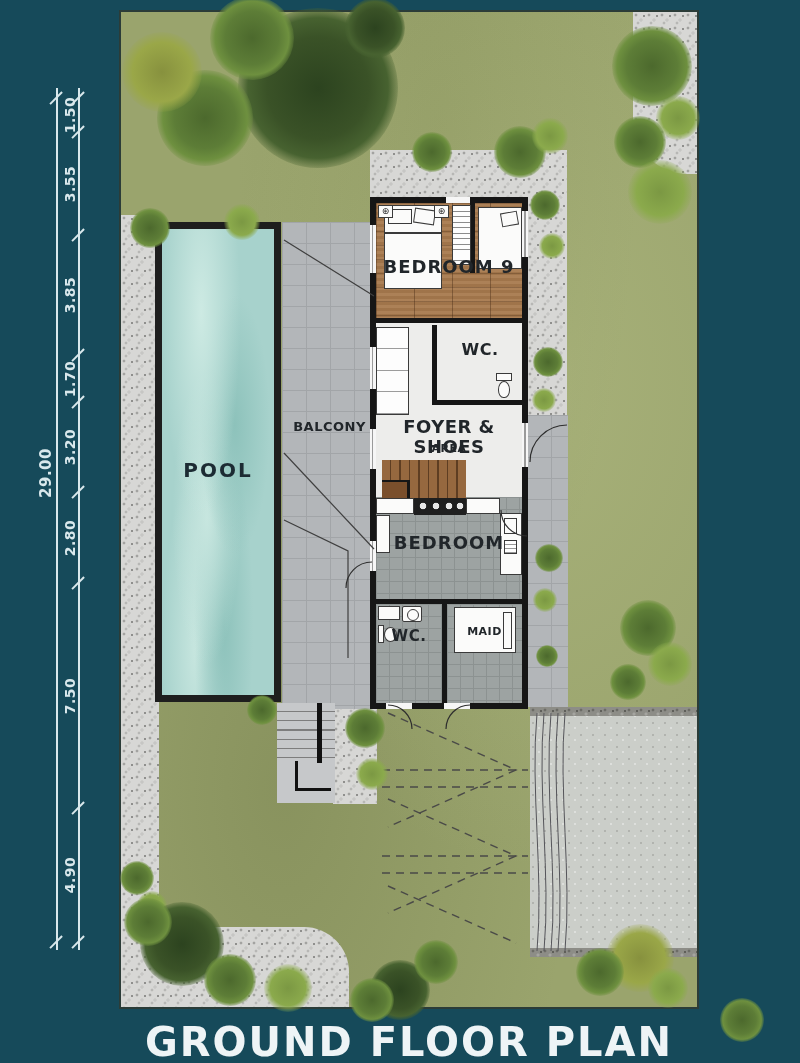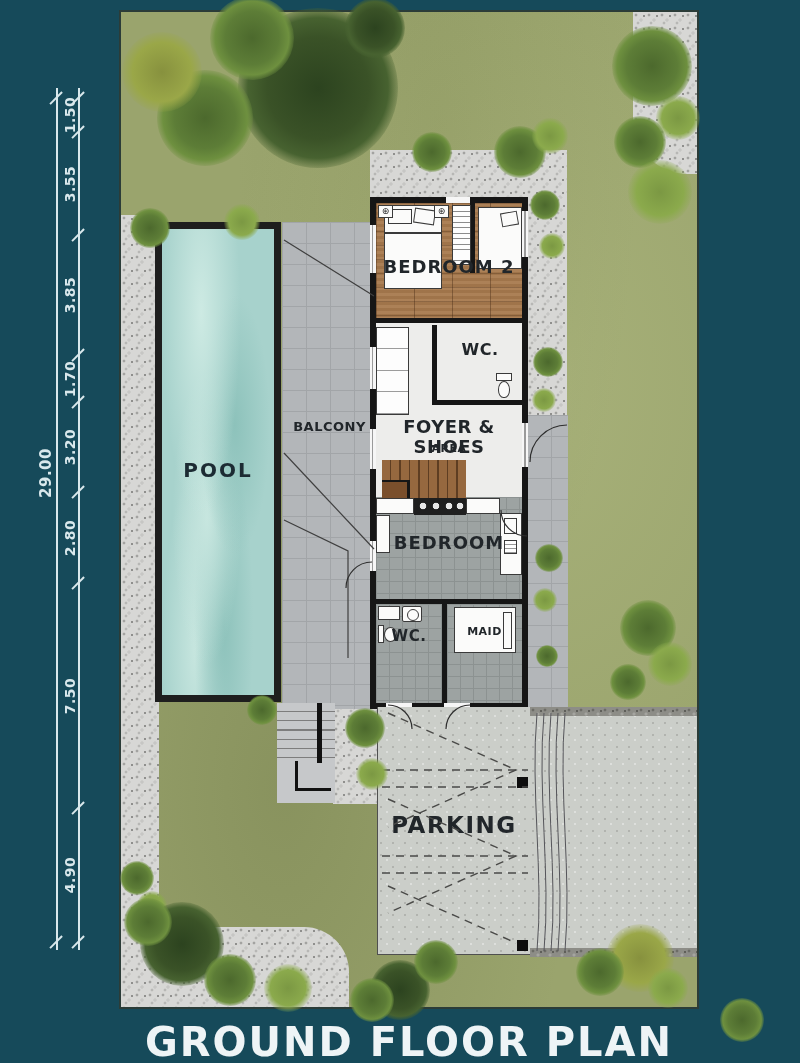--- a/index.html
+++ b/index.html
@@ -123,21 +123,21 @@
         <div class="furn" style="left:3px;top:3px;width:24px;height:15px;border-width:1px;"></div>
         <div class="furn" style="left:29px;top:3px;width:21px;height:15px;border-width:1px;transform:rotate(8deg);"></div>
         <div class="abs" style="left:0;top:26px;width:100%;height:1.5px;background:#3a3a3a;"></div>
       </div>
       <div class="furn" style="left:8px;top:8px;width:15px;height:13px;font-size:9px;line-height:11px;text-align:center;color:#222;">⊛</div>
       <div class="furn" style="left:64px;top:8px;width:15px;height:13px;font-size:9px;line-height:11px;text-align:center;color:#222;">⊛</div>
       <div class="furn" style="left:82px;top:8px;width:19px;height:60px;background:repeating-linear-gradient(180deg,#fdfdfd 0 4.5px,#8b8b8b 4.5px 5.5px);"></div>
       <div class="furn" style="left:108px;top:10px;width:44px;height:62px;">
         <div class="furn" style="left:22px;top:4px;width:17px;height:14px;border-width:1px;transform:rotate(-10deg);"></div>
       </div>
-      <div class="room-label" style="left:0;width:100%;top:60px;font-size:18px;letter-spacing:1px;">BEDROOM 2</div>
+      <div class="room-label" style="left:0;width:100%;top:60px;font-size:18px;letter-spacing:1px;">BEDROOM 9</div>
 
       <div class="furn" style="left:6px;top:130px;width:33px;height:88px;background:repeating-linear-gradient(180deg,#fdfdfd 0 20px,#9c9c9c 20px 21.5px);"></div>
       <div class="furn" style="left:126px;top:176px;width:16px;height:8px;"></div>
       <div class="furn" style="left:128px;top:184px;width:12px;height:17px;border-radius:50% 50% 45% 45%;"></div>
       <div class="room-label" style="left:70px;top:144px;width:80px;font-size:16px;">WC.</div>
       <div class="room-label" style="left:10px;top:220px;width:138px;font-size:18px;">FOYER &amp; SHOES</div>
       <div class="room-label" style="left:10px;top:246px;width:138px;font-size:11px;">AREA</div>
 
       <div class="abs stairwood" style="left:12px;top:263px;width:84px;height:46px;">
         <div class="abs" style="left:0;top:20px;width:28px;height:26px;background:#7a4f2c;border-right:3px solid #161616;border-top:2px solid #161616;box-sizing:border-box;"></div>
@@ -169,25 +169,20 @@
       </div>
       <div class="room-label" style="left:77px;top:429px;width:75px;font-size:11px;">MAID</div>
     </div>
 
     <div class="abs" style="left:156px;top:691px;width:58px;height:100px;background:#c6c8ca;">
       <div class="abs" style="left:0;top:0;width:58px;height:62px;background:repeating-linear-gradient(180deg,transparent 0 8px,#7d7d7d 8px 9.2px);"></div>
       <div class="abs" style="left:40px;top:0;width:5px;height:60px;background:#111;"></div>
       <div class="abs" style="left:18px;top:58px;width:36px;height:30px;border-left:3.5px solid #111;border-bottom:3.5px solid #111;box-sizing:border-box;"></div>
     </div>
 
-    <div class="abs concrete" style="left:256px;top:695px;width:153px;height:248px;border-left:1.5px solid #4f4f4f;border-bottom:1.5px solid #4f4f4f;box-sizing:border-box;">
-      <div class="room-label" style="left:0;width:100%;top:106px;font-size:23px;letter-spacing:1.5px;">PARKING</div>
-      <div class="abs" style="left:139px;top:70px;width:11px;height:11px;background:#0d0d0d;"></div>
-      <div class="abs" style="left:139px;top:233px;width:11px;height:11px;background:#0d0d0d;"></div>
-    </div>
 
     <div class="abs concrete" style="left:409px;top:695px;width:167px;height:250px;">
       <div class="abs gravel-dark" style="left:0;top:0;width:167px;height:9px;"></div>
       <div class="abs gravel-dark" style="left:0;top:241px;width:167px;height:9px;"></div>
     </div>
   </div>
 
   <svg width="800" height="1063" style="position:absolute;left:0;top:0;pointer-events:none;z-index:5;">
     <g stroke="#3f3f3f" fill="none" stroke-width="1.2">
       <path d="M284,240 L374,296"></path>

